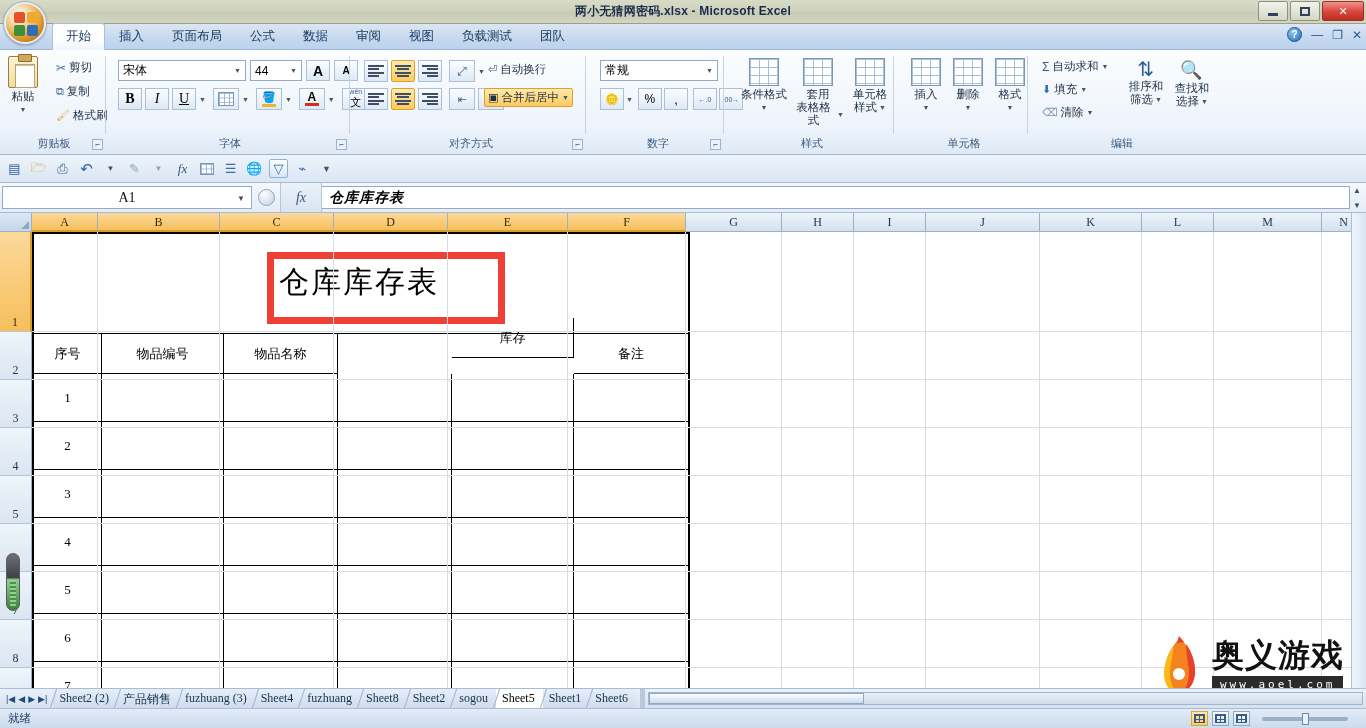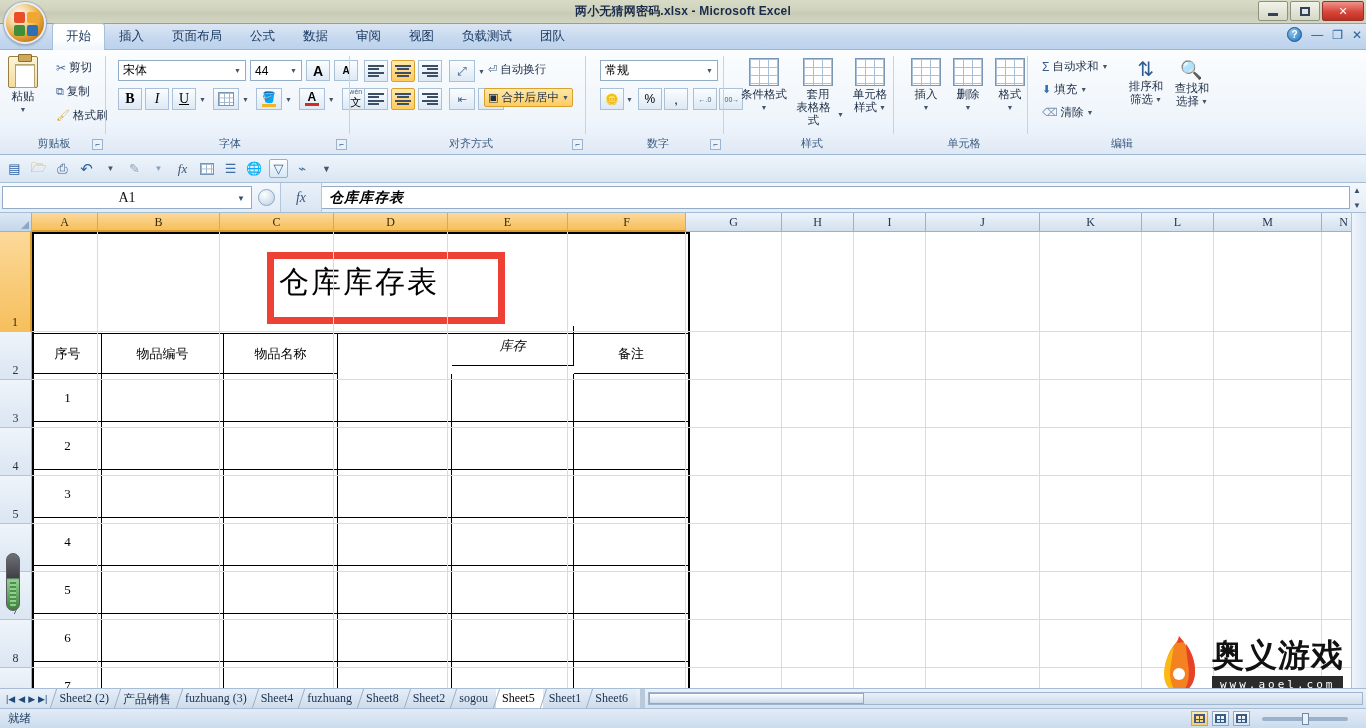--- a/index.html
+++ b/index.html
@@ -696,21 +696,21 @@
       <div class="rh" style="top: 436px; height: 40px;">9</div>
     </div>
 
   <div class="gridarea" id="gridarea">
 
     <div class="utable" id="utable" style="left: 0px; top: 0px; width: 658px; height: 480px;">
         <div style="position: absolute; left: 0px; top: 0px; width: 654px; height: 100px; border-bottom: 1px solid rgb(0, 0, 0);"></div>
         <div class="ucell" style="left: 0px; top: 100px; width: 68px; height: 40px;">序号</div>
         <div class="ucell" style="left: 68px; top: 100px; width: 122px; height: 40px;">物品编号</div>
         <div class="ucell" style="left: 190px; top: 100px; width: 114px; height: 40px;">物品名称</div>
-        <div class="ucell" style="left: 418px; top: 92px; width: 122px; height: 40px; font-style: italic;">库存</div>
+        <div class="ucell" style="left: 418px; top: 84px; width: 122px; height: 40px;">库存</div>
         <div class="ucell last" style="left: 540px; top: 100px; width: 114px; height: 40px;">备注</div>
         <div class="ucell" style="left: 0px; top: 140px; width: 68px; height: 48px;">1</div>
         <div class="ucell" style="left: 68px; top: 140px; width: 122px; height: 48px;"></div>
         <div class="ucell" style="left: 190px; top: 140px; width: 114px; height: 48px;"></div>
         <div class="ucell" style="left: 304px; top: 140px; width: 114px; height: 48px;"></div>
         <div class="ucell" style="left: 418px; top: 140px; width: 122px; height: 48px;"></div>
         <div class="ucell last" style="left: 540px; top: 140px; width: 114px; height: 48px;"></div>
         <div class="ucell" style="left: 0px; top: 188px; width: 68px; height: 48px;">2</div>
         <div class="ucell" style="left: 68px; top: 188px; width: 122px; height: 48px;"></div>
         <div class="ucell" style="left: 190px; top: 188px; width: 114px; height: 48px;"></div>

